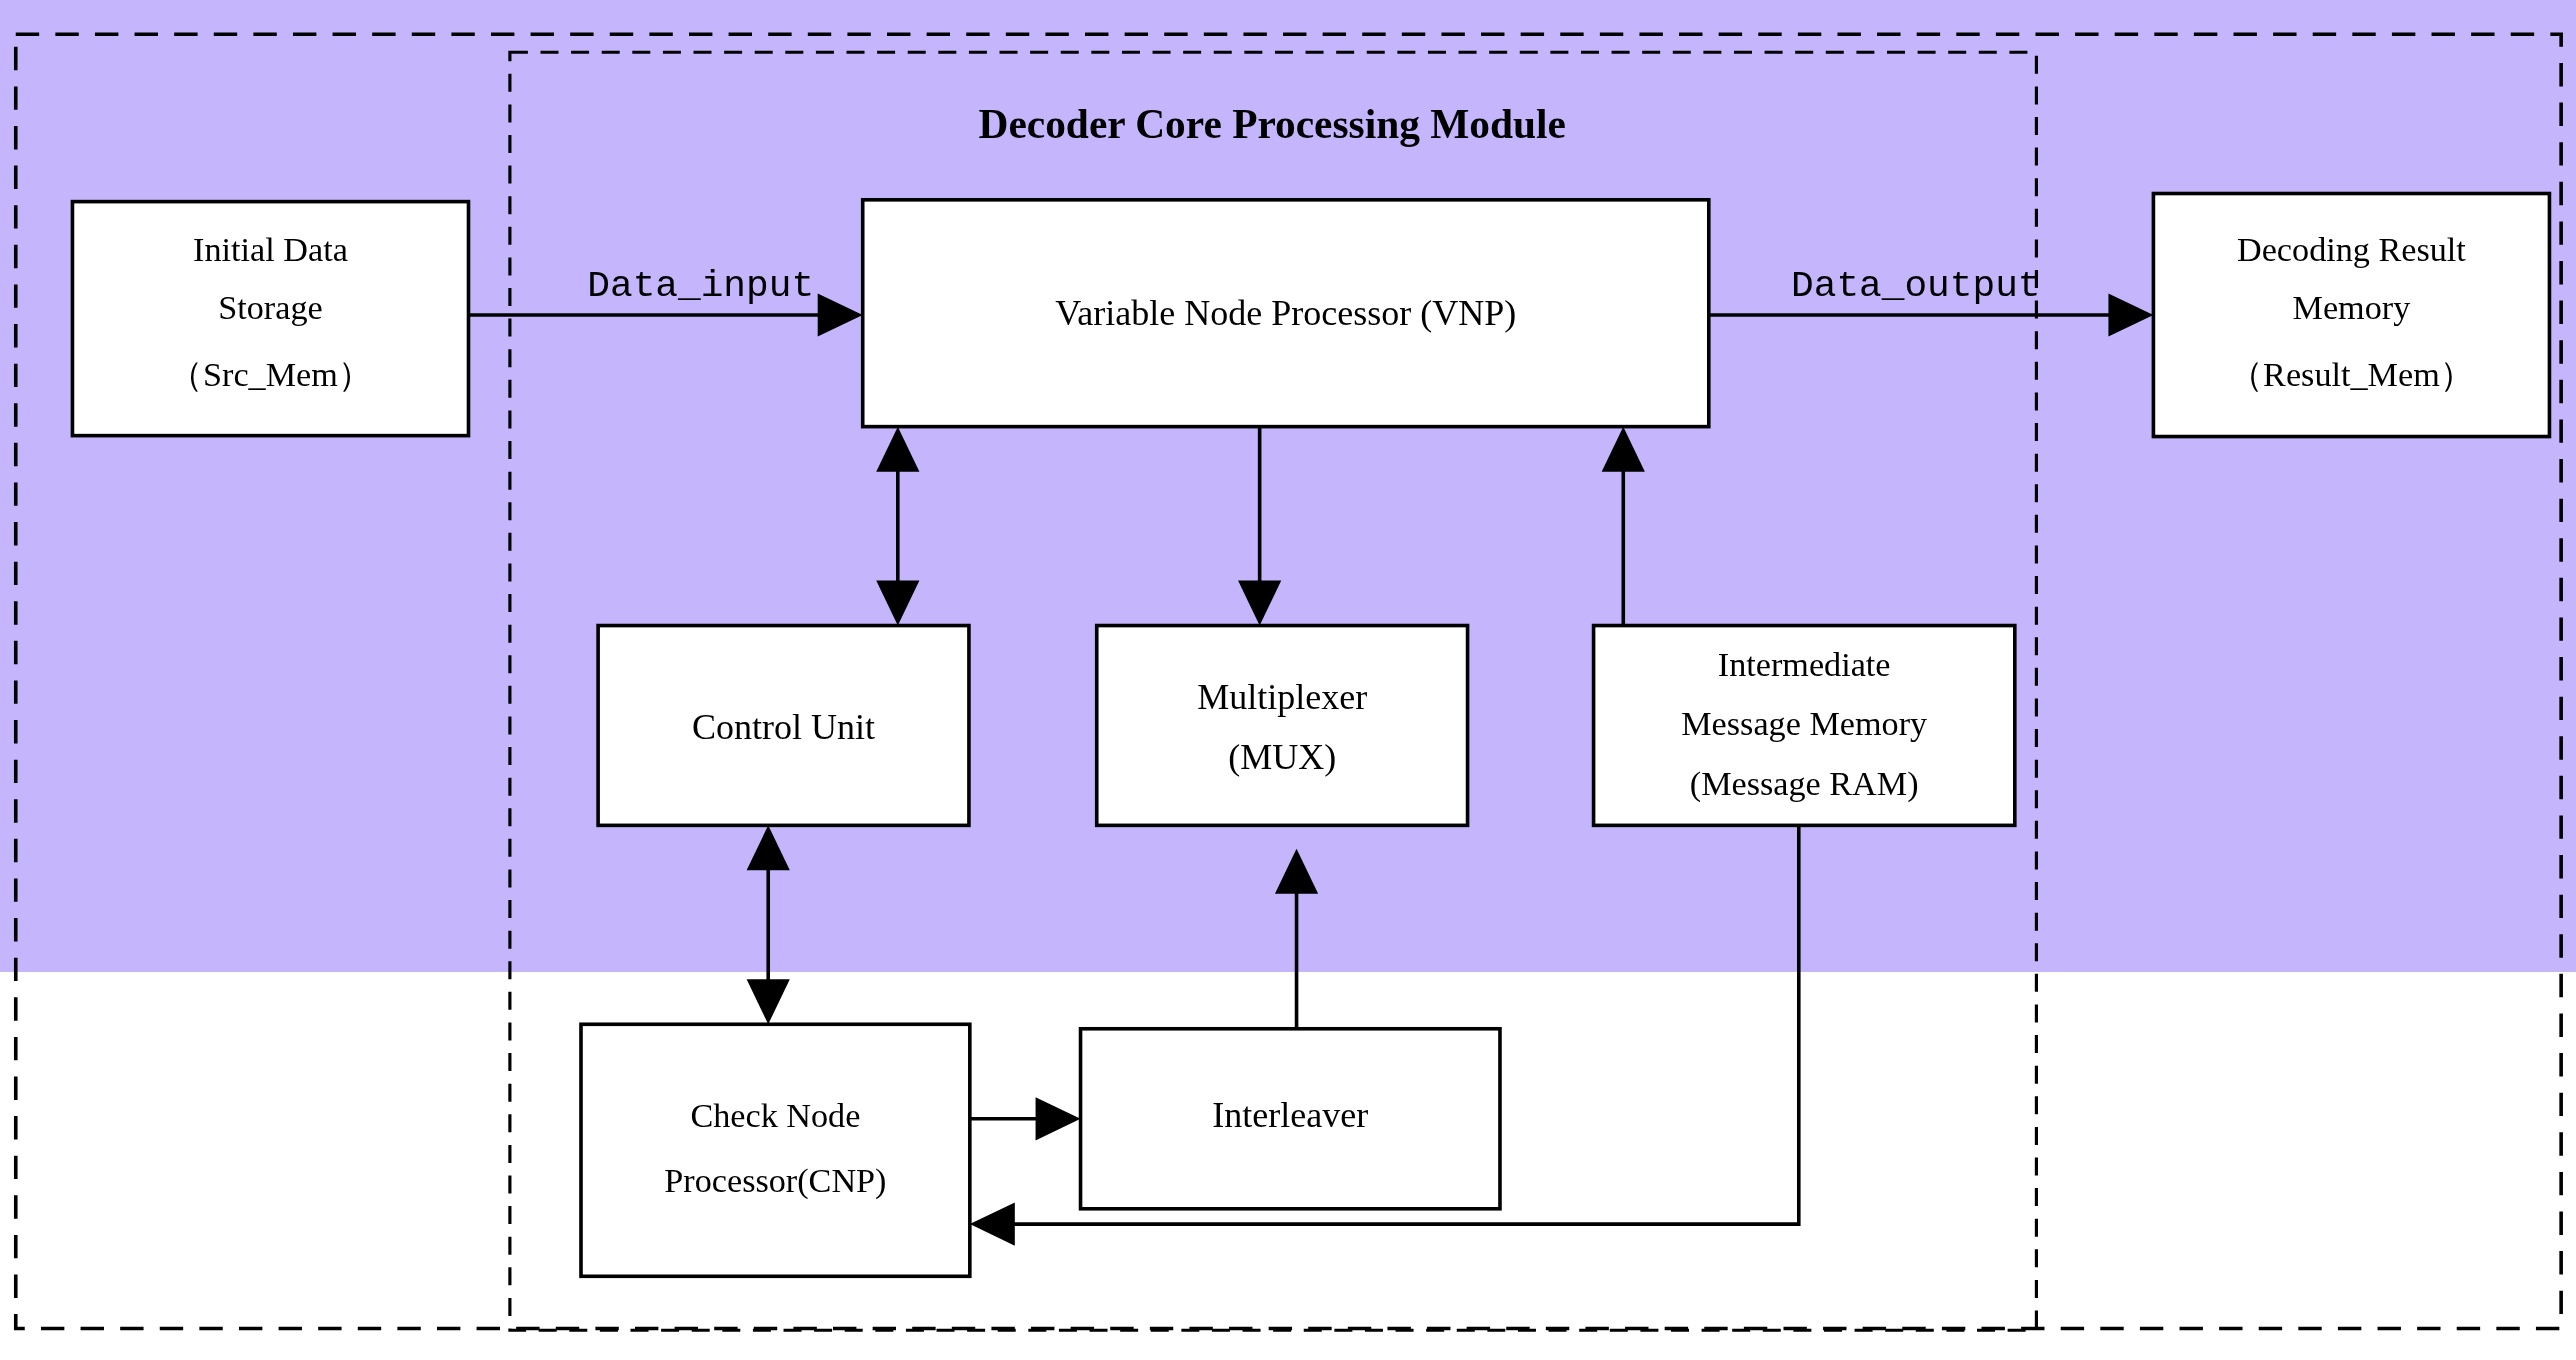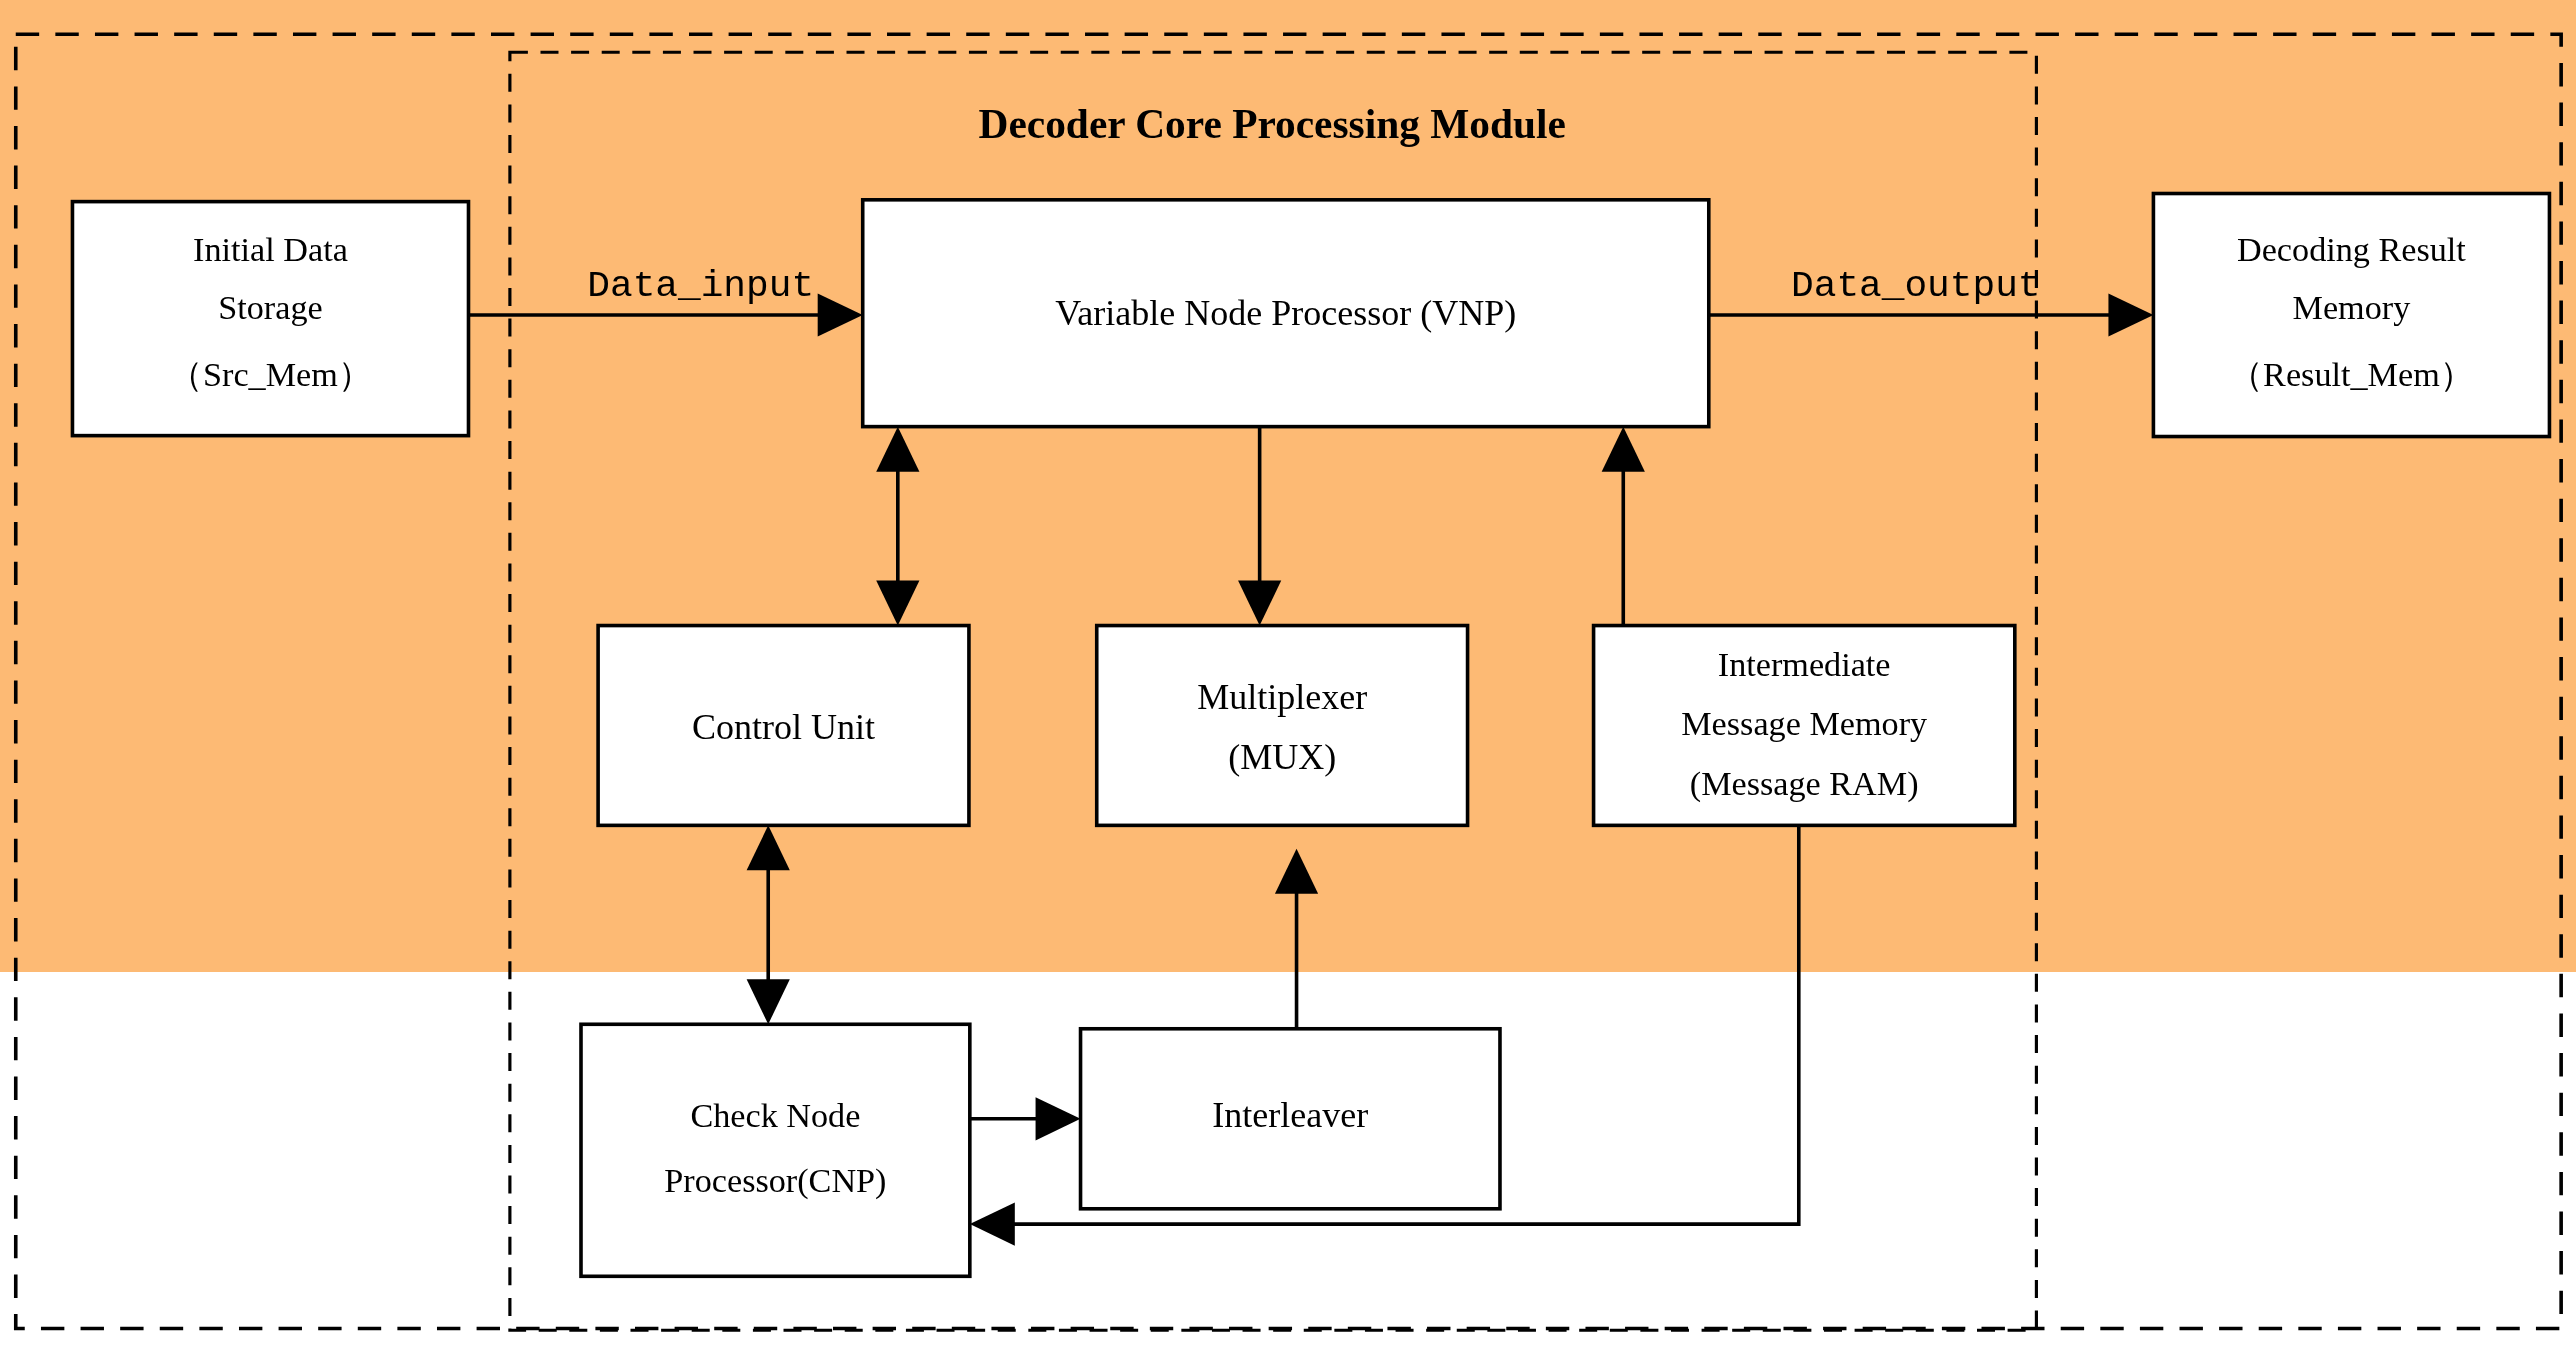--- a/index.html
+++ b/index.html
@@ -10,21 +10,21 @@
   body {
     width: 2576px;
     height: 1360px;
     font-family: "Liberation Serif", "DejaVu Serif", serif;
     overflow: hidden;
   }
   #diagram-root {
     position: relative;
     width: 2576px;
     height: 972px;
-    background: #fdba74;
+    background: #c4b5fd;
   }
   svg.canvas {
     position: absolute;
     top: 0;
     left: 0;
     width: 2576px;
     height: 1360px;
   }
   .box-label {
     font-family: "Liberation Serif", "DejaVu Serif", serif;

